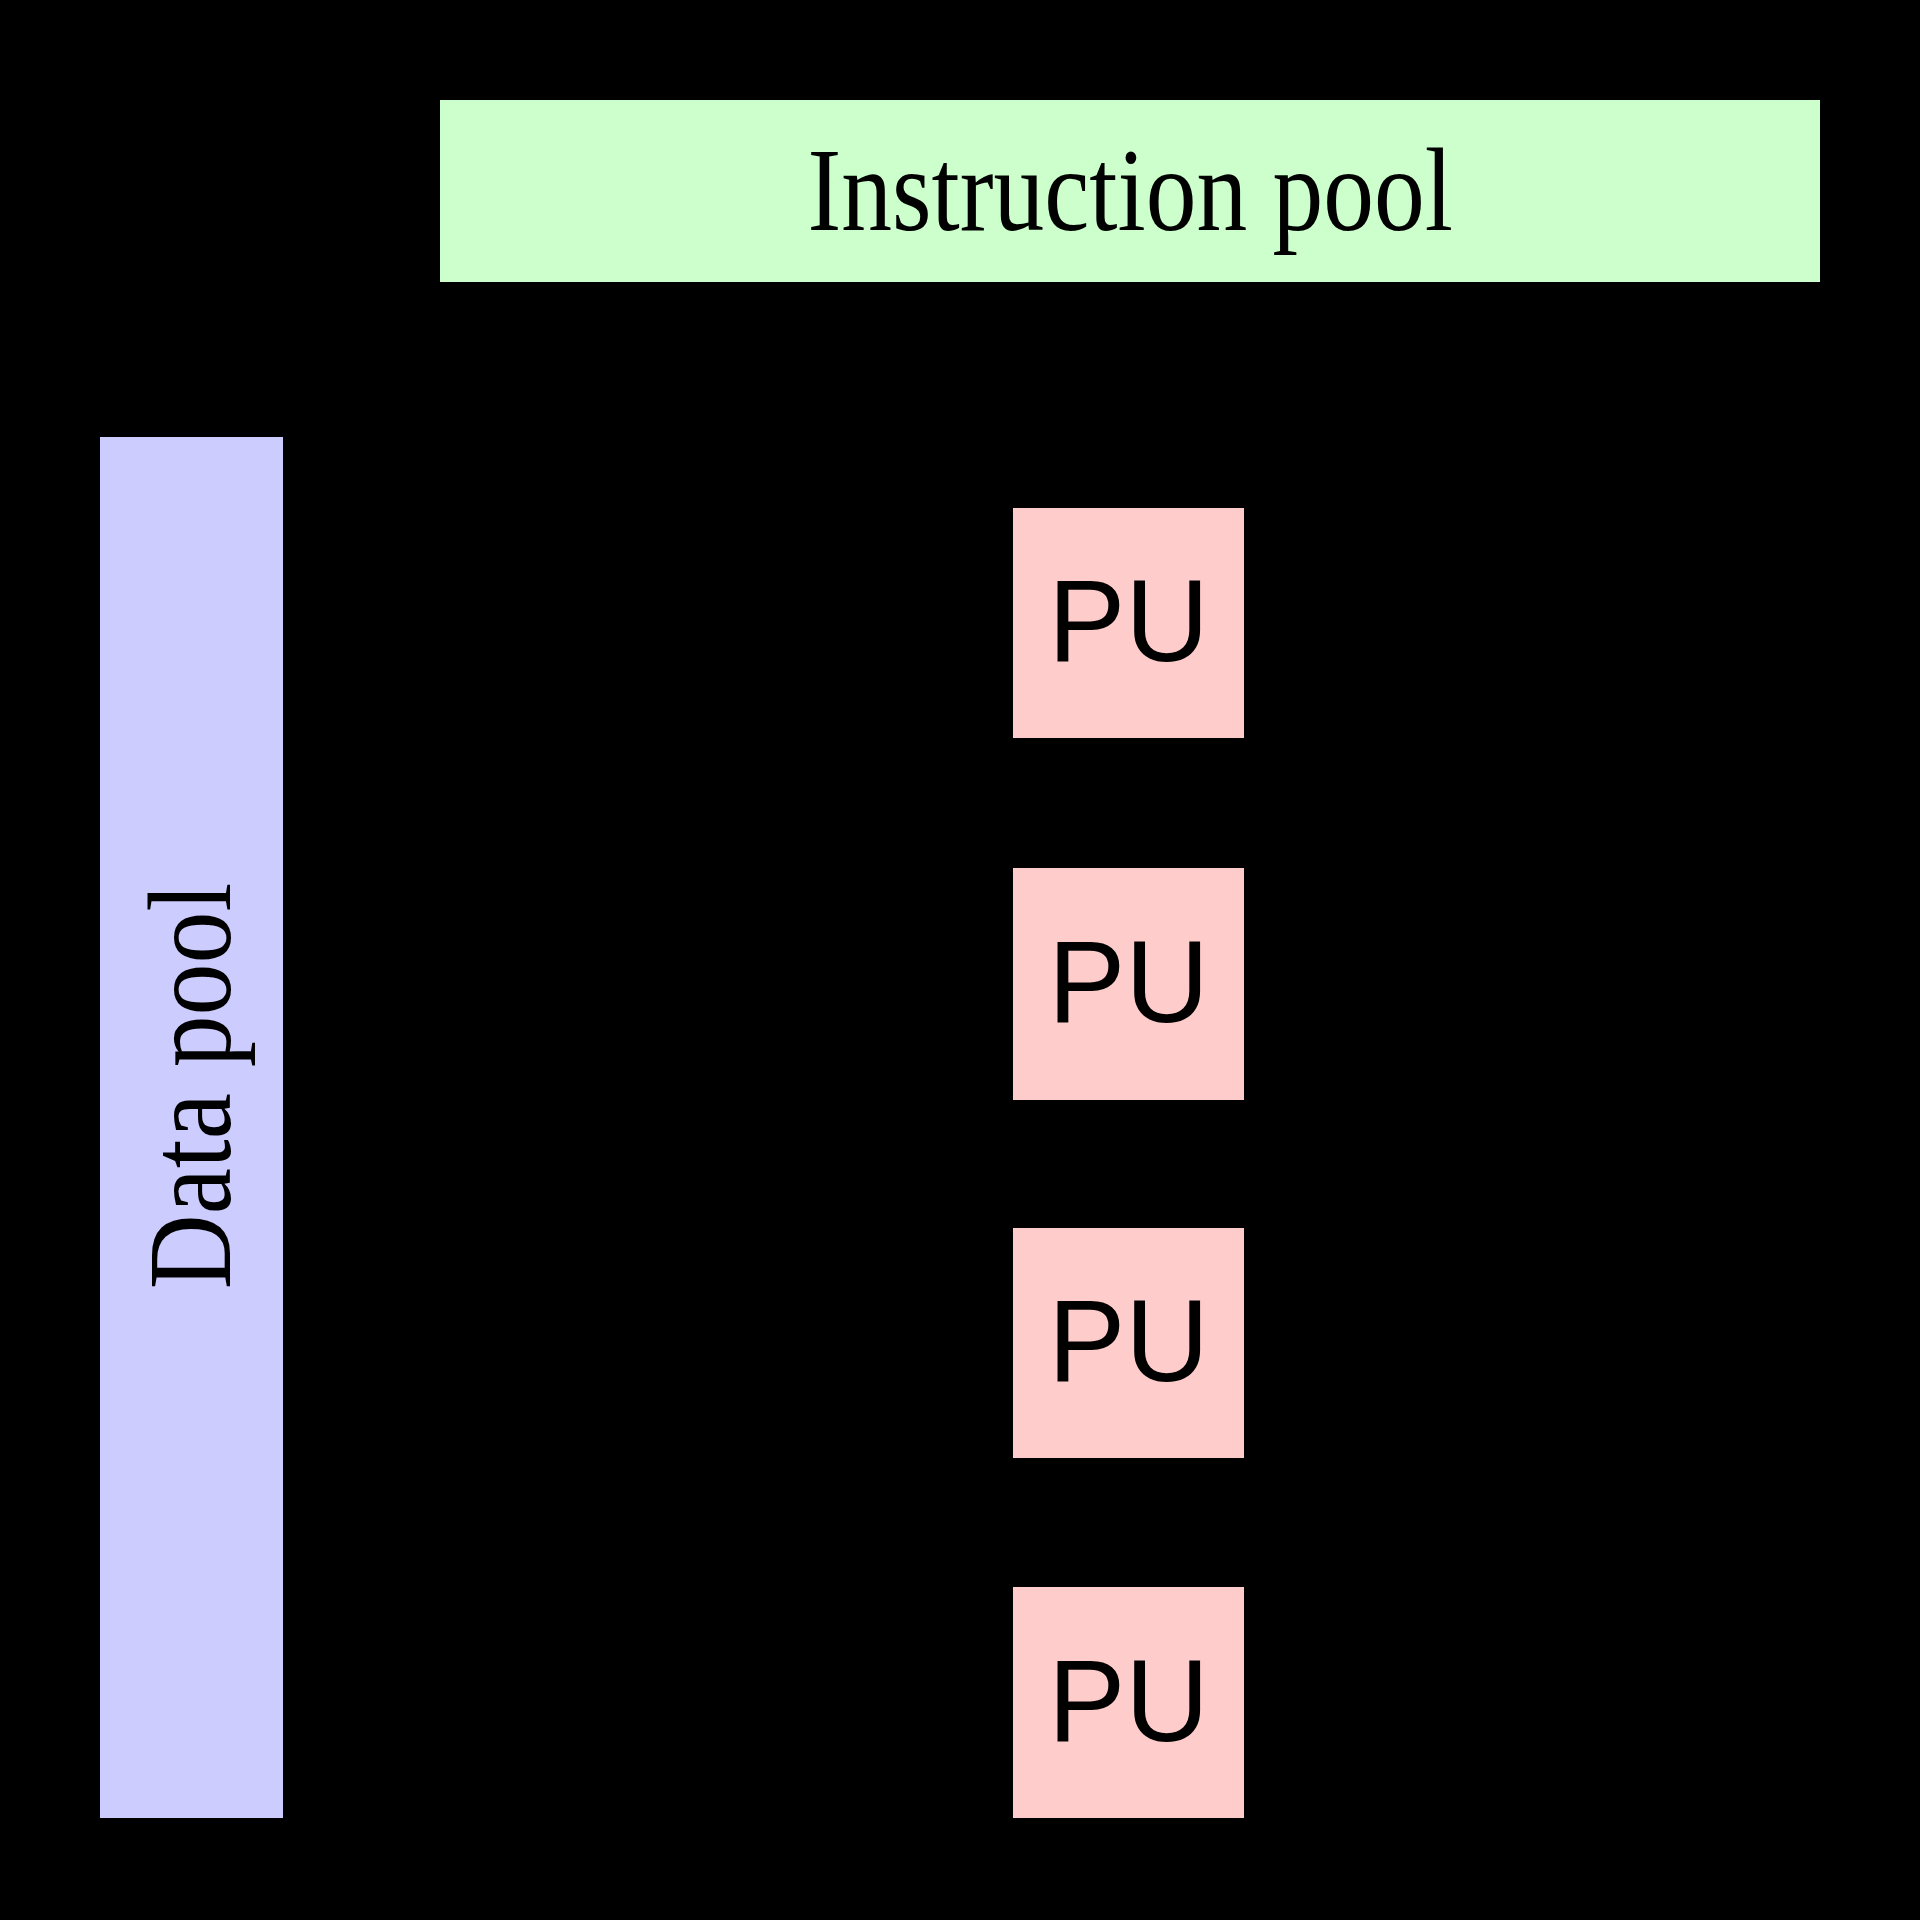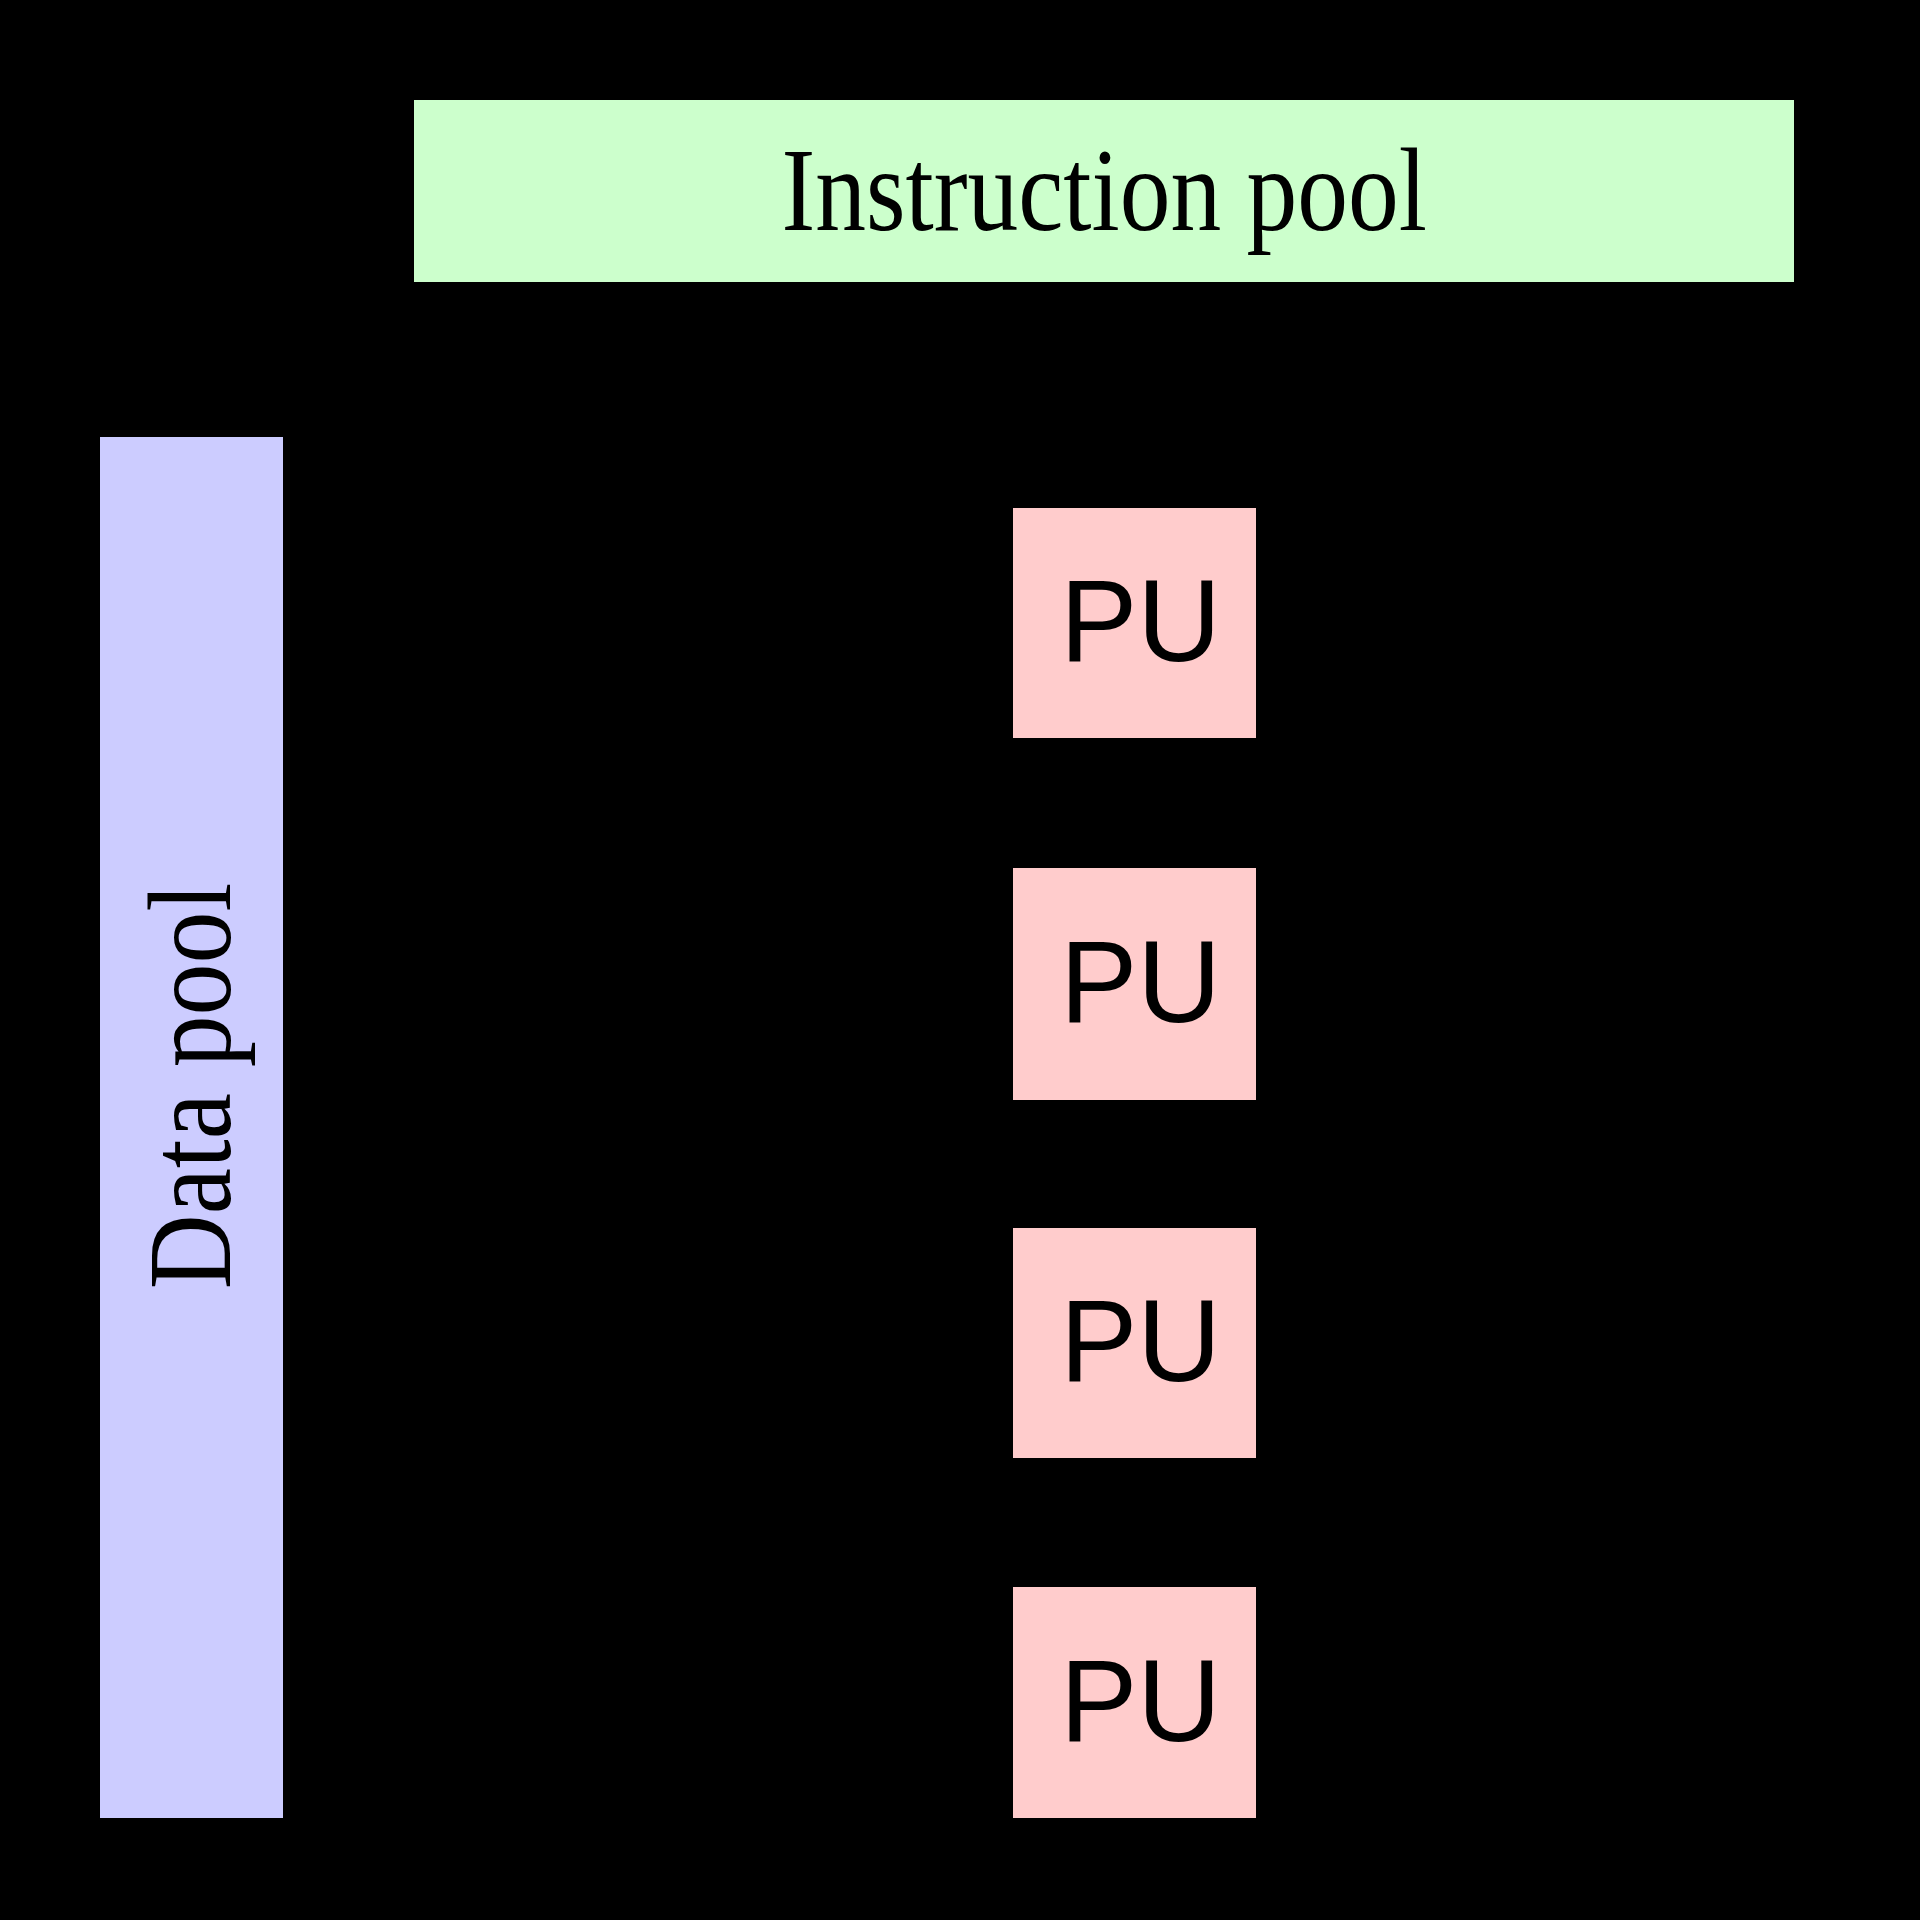--- a/index.html
+++ b/index.html
@@ -14,21 +14,21 @@
     width: 1920px;
     height: 1920px;
     background: #000000;
     overflow: hidden;
     font-family: "Liberation Serif", "DejaVu Serif", serif;
   }
 
   
   .instruction-pool {
     position: absolute;
-    left: 414px;
+    left: 440px;
     top: 100px;
     width: 1380px;
     height: 182px;
     background: #CCFFCC;
     display: flex;
     align-items: center;
     justify-content: center;
   }
 
   .instruction-pool-label {
@@ -77,21 +77,20 @@
 
   
   .pu-box {
     position: absolute;
     left: 1013px;
     width: 231px;
     background: #FFCCCC;
     display: flex;
     align-items: center;
     justify-content: center;
-    padding-left: 12px;
   }
 
   .pu-box-label {
     font-family: "Liberation Sans", "DejaVu Sans", sans-serif;
     font-size: 116px;
     line-height: 1;
     color: #000000;
     white-space: nowrap;
     position: relative;
     top: -2px;

